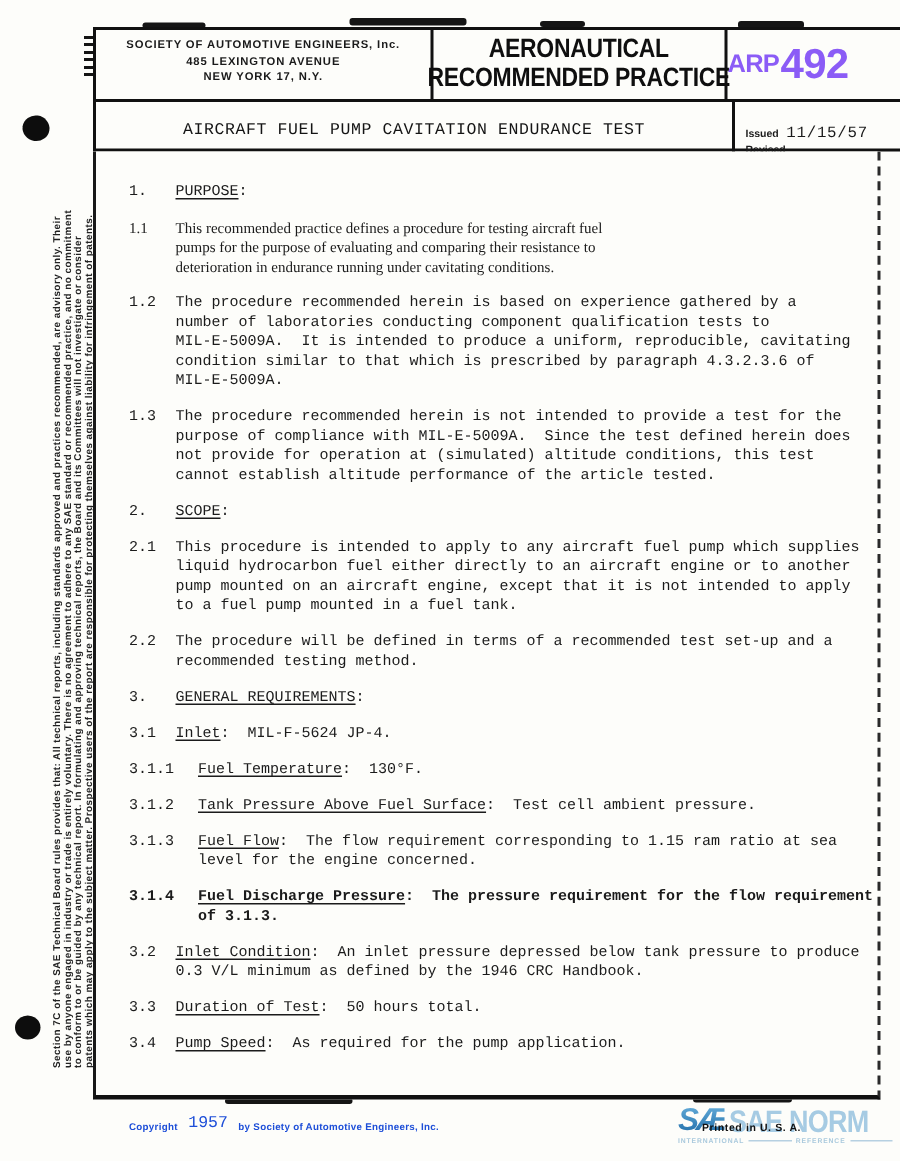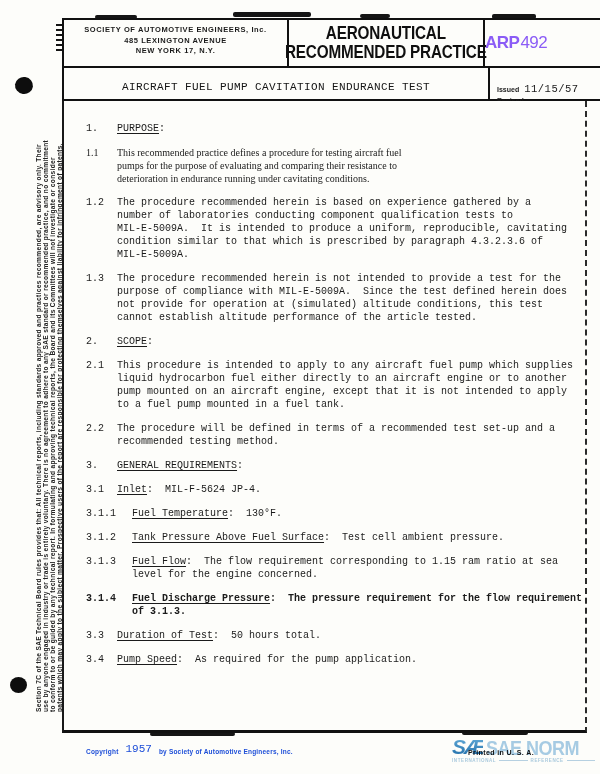--- a/index.html
+++ b/index.html
@@ -41,21 +41,21 @@
   }
   .practice{
     border-right:2px solid #111;display:flex;align-items:center;justify-content:center;
   }
   .practice-inner{
     font-size:15px;font-weight:bold;line-height:16px;text-align:center;
     letter-spacing:-.2px;transform:scale(1.02,1.18);color:#0f0f0f;white-space:nowrap;
   }
   .docnum{display:flex;align-items:center;gap:1px;color:#8b5cf6;}
   .docnum .pfx{font-size:17px;font-weight:bold;letter-spacing:-.5px;}
-  .docnum .no{font-size:17px;font-weight:normal;letter-spacing:-.5px;}
+  .docnum .no{font-size:28px;font-weight:bold;letter-spacing:-.5px;}
   .title-cell{
     border-right:2px solid #111;display:flex;align-items:center;justify-content:center;
     font-family:"Liberation Mono",monospace;font-size:11px;letter-spacing:.4px;color:#141414;
   }
   .issue-cell{padding:16px 0 0 7px;font-size:7px;font-weight:bold;line-height:11px;color:#1a1a1a;}
   .issue-line{display:flex;align-items:baseline;gap:5px;}
   .issue-date{font-family:"Liberation Mono",monospace;font-size:10.5px;font-weight:normal;letter-spacing:.5px;}
 
   
   .bodybox{
@@ -206,20 +206,25 @@
         <span class="num">3.1.3</span>
         <div class="content"><span class="u">Fuel Flow</span>:  The flow requirement corresponding to 1.15 ram ratio at sea
 level for the engine concerned.</div>
       </div>
       <div class="doc-item" style="grid-template-columns: 46px 1fr; font-weight: bold;">
         <span class="num">3.1.4</span>
         <div class="content"><span class="u">Fuel Discharge Pressure</span>:  The pressure requirement for the flow requirement
 of 3.1.3.</div>
       </div>
       <div class="doc-item" style="grid-template-columns: 31px 1fr;">
+        <span class="num">3.2</span>
+        <div class="content"><span class="u">Inlet Condition</span>:  An inlet pressure depressed below tank pressure to produce
+0.3 V/L minimum as defined by the 1946 CRC Handbook.</div>
+      </div>
+      <div class="doc-item" style="grid-template-columns: 31px 1fr;">
         <span class="num">3.3</span>
         <div class="content"><span class="u">Duration of Test</span>:  50 hours total.</div>
       </div>
       <div class="doc-item" style="grid-template-columns: 31px 1fr;">
         <span class="num">3.4</span>
         <div class="content"><span class="u">Pump Speed</span>:  As required for the pump application.</div>
       </div>
     </div>
 
   <div class="footer-left">

